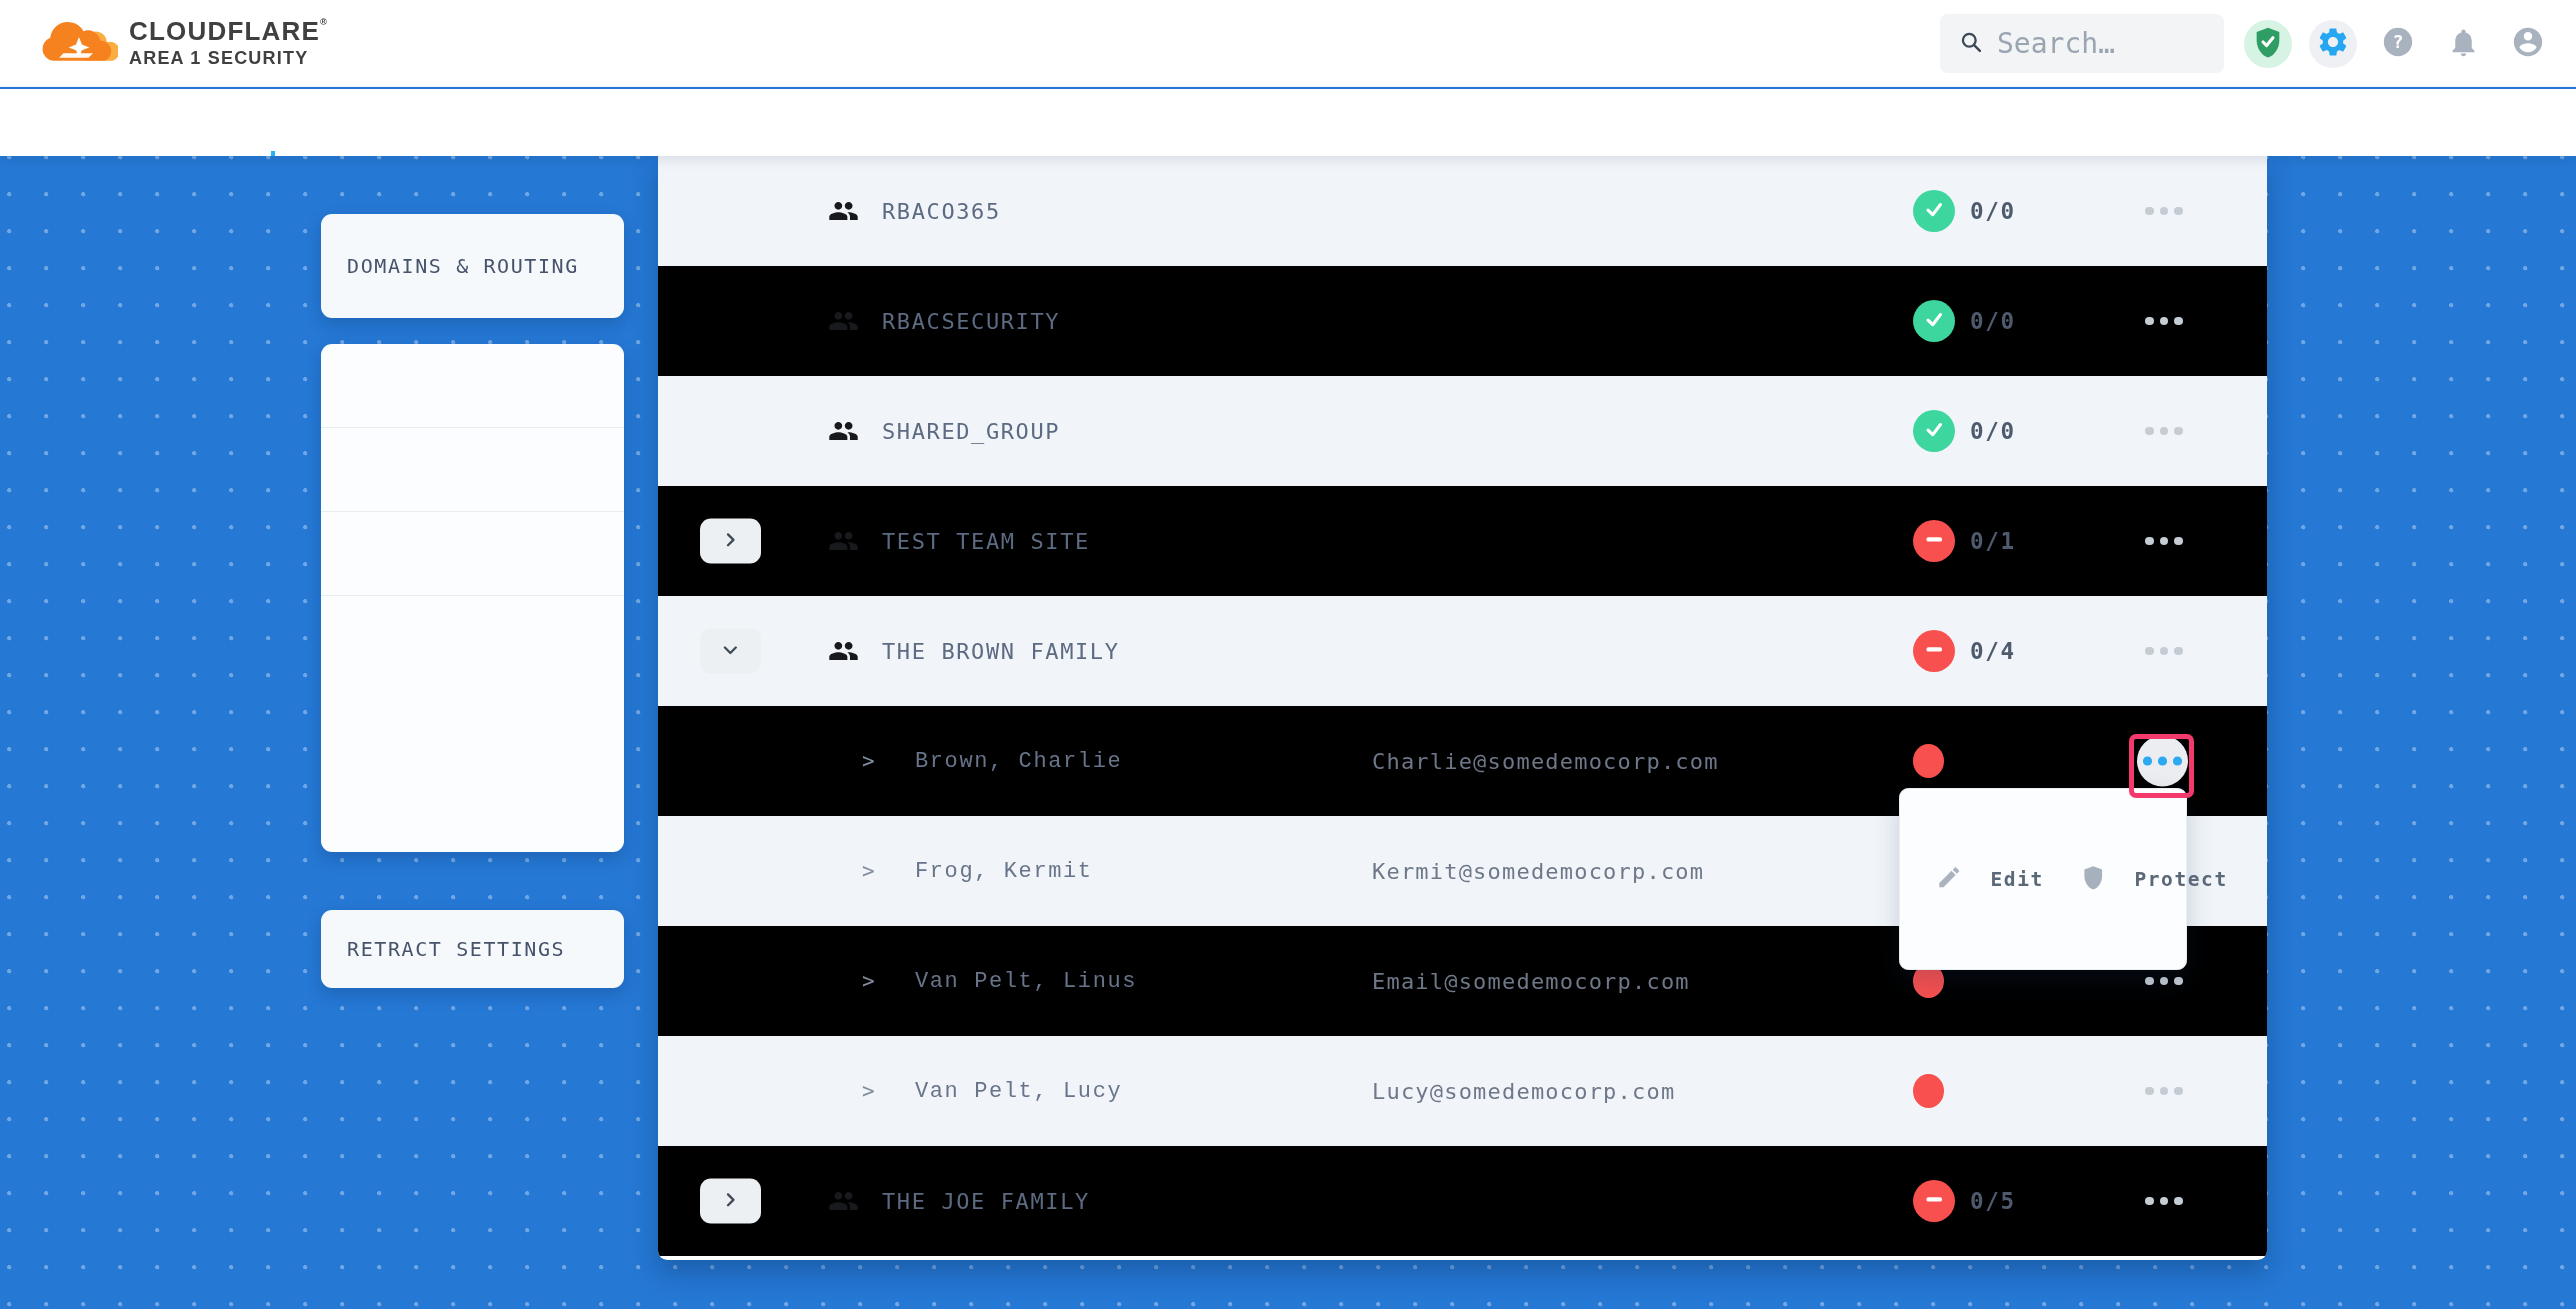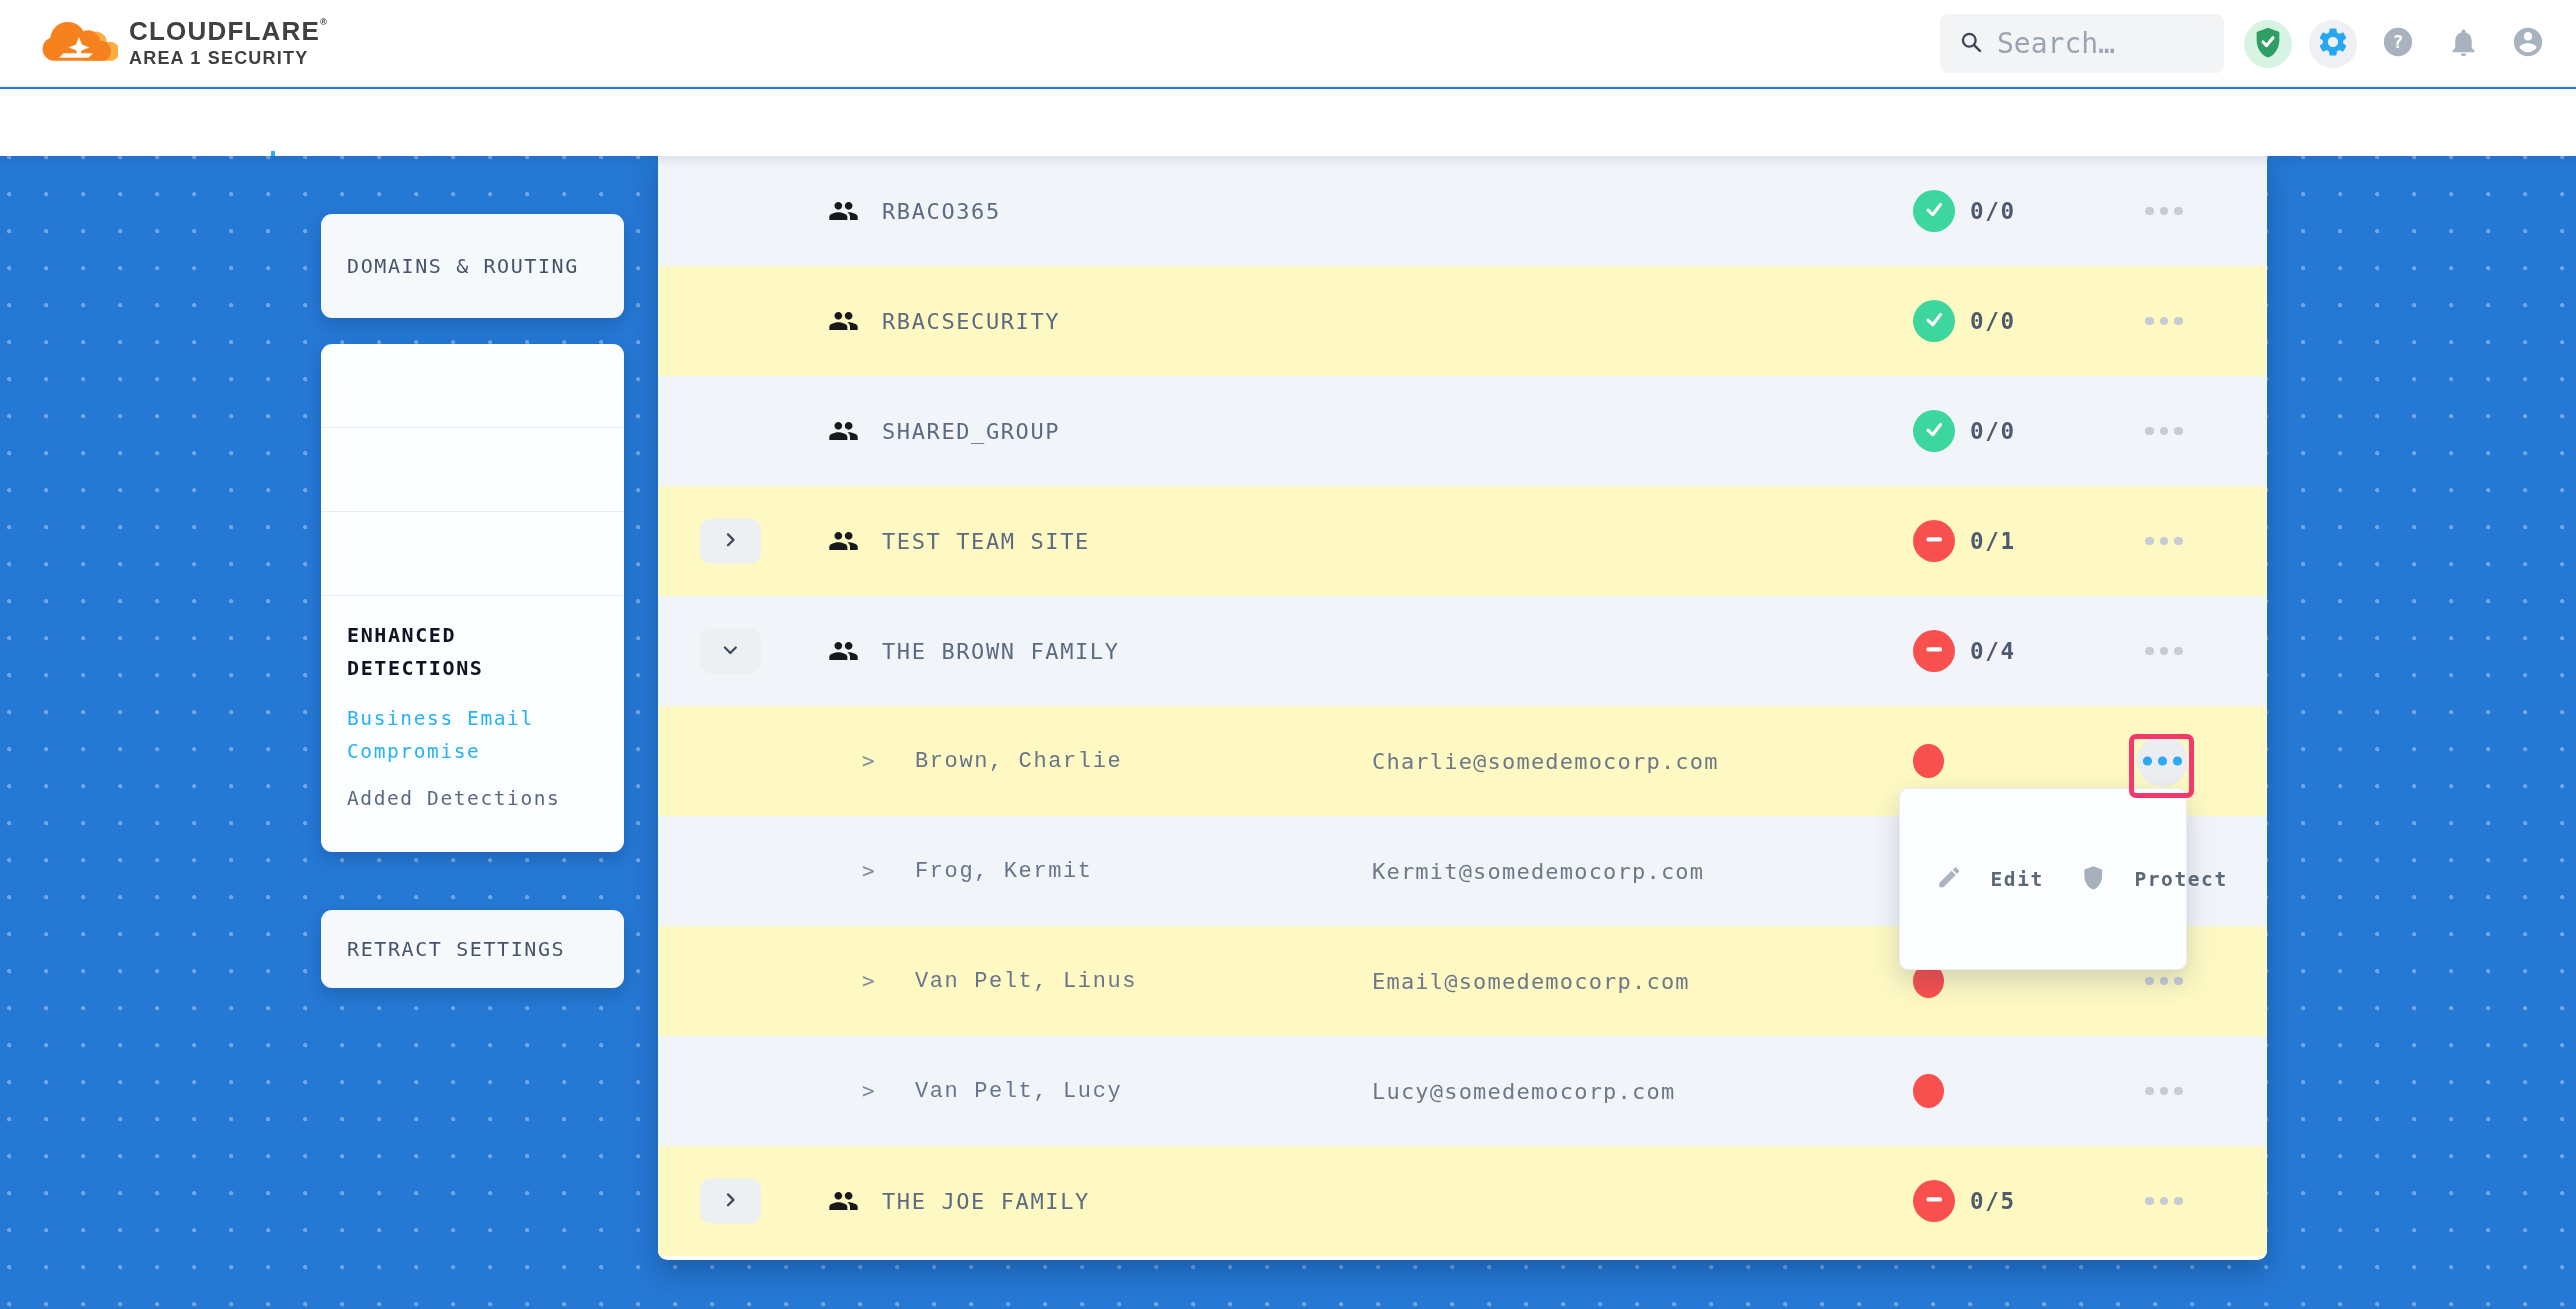--- a/index.html
+++ b/index.html
@@ -73,21 +73,21 @@
   .card-retract{ top:910px; height:78px; display:flex; align-items:center; cursor:pointer; }
   .card-retract .slabel{ padding-left:26px; }
 
   
   .table{
     position:absolute; left:658px; top:156px; width:1609px; height:1104px;
     background:#ffffff; border-radius:0 0 9.3px 9.3px; overflow:hidden;
     box-shadow:0 12.5px 26.5px rgba(8,35,80,.30); z-index:4;
     display:flex; flex-direction:column;
   }
-  .row{ position:relative; height:110px; flex:0 0 110px; background:#fef9c3; }
+  .row{ position:relative; height:110px; flex:0 0 110px; background:#000000; }
   .row.shade{ background:#f1f5f9; }
   .expand{
     position:absolute; left:42px; top:50%; transform:translateY(-50%);
     width:61px; height:45px; border:none; border-radius:11px; background:#edf0f3; cursor:pointer;
     display:flex; align-items:center; justify-content:center;
   }
   .gicon{ position:absolute; left:170px; top:50%; transform:translateY(-50%); display:flex; }
   .gname{ position:absolute; left:224px; top:50%; transform:translateY(-50%);
           font-size:22px; letter-spacing:1.6px; color:#5c6a82; white-space:nowrap; }
   .mchev{ position:absolute; left:204px; top:50%; transform:translateY(-50%); font-size:21px; color:#828e9f; }
@@ -218,26 +218,20 @@
         <div class="sitem">
           <span class="slabel"></span>
         </div>
         <div class="sitem">
           <span class="slabel"></span>
         </div>
         <div class="sitem">
           <span class="slabel"></span>
         </div>
       </div>
-    <div class="enhanced">
-
-      <div class="eheading">ENHANCED DETECTIONS</div>
-      <div class="elink-active">Business Email Compromise</div>
-      <div class="elink">Added Detections</div>
-    </div>
   </div>
 
   <div class="scard card-retract">
     <span class="slabel">RETRACT SETTINGS</span>
   </div>
 
   <div class="table" id="tableRows">
       <div class="row shade">
       <span class="gicon">
           <svg width="31" height="31" viewBox="0 0 24 24" fill="#17191d">

